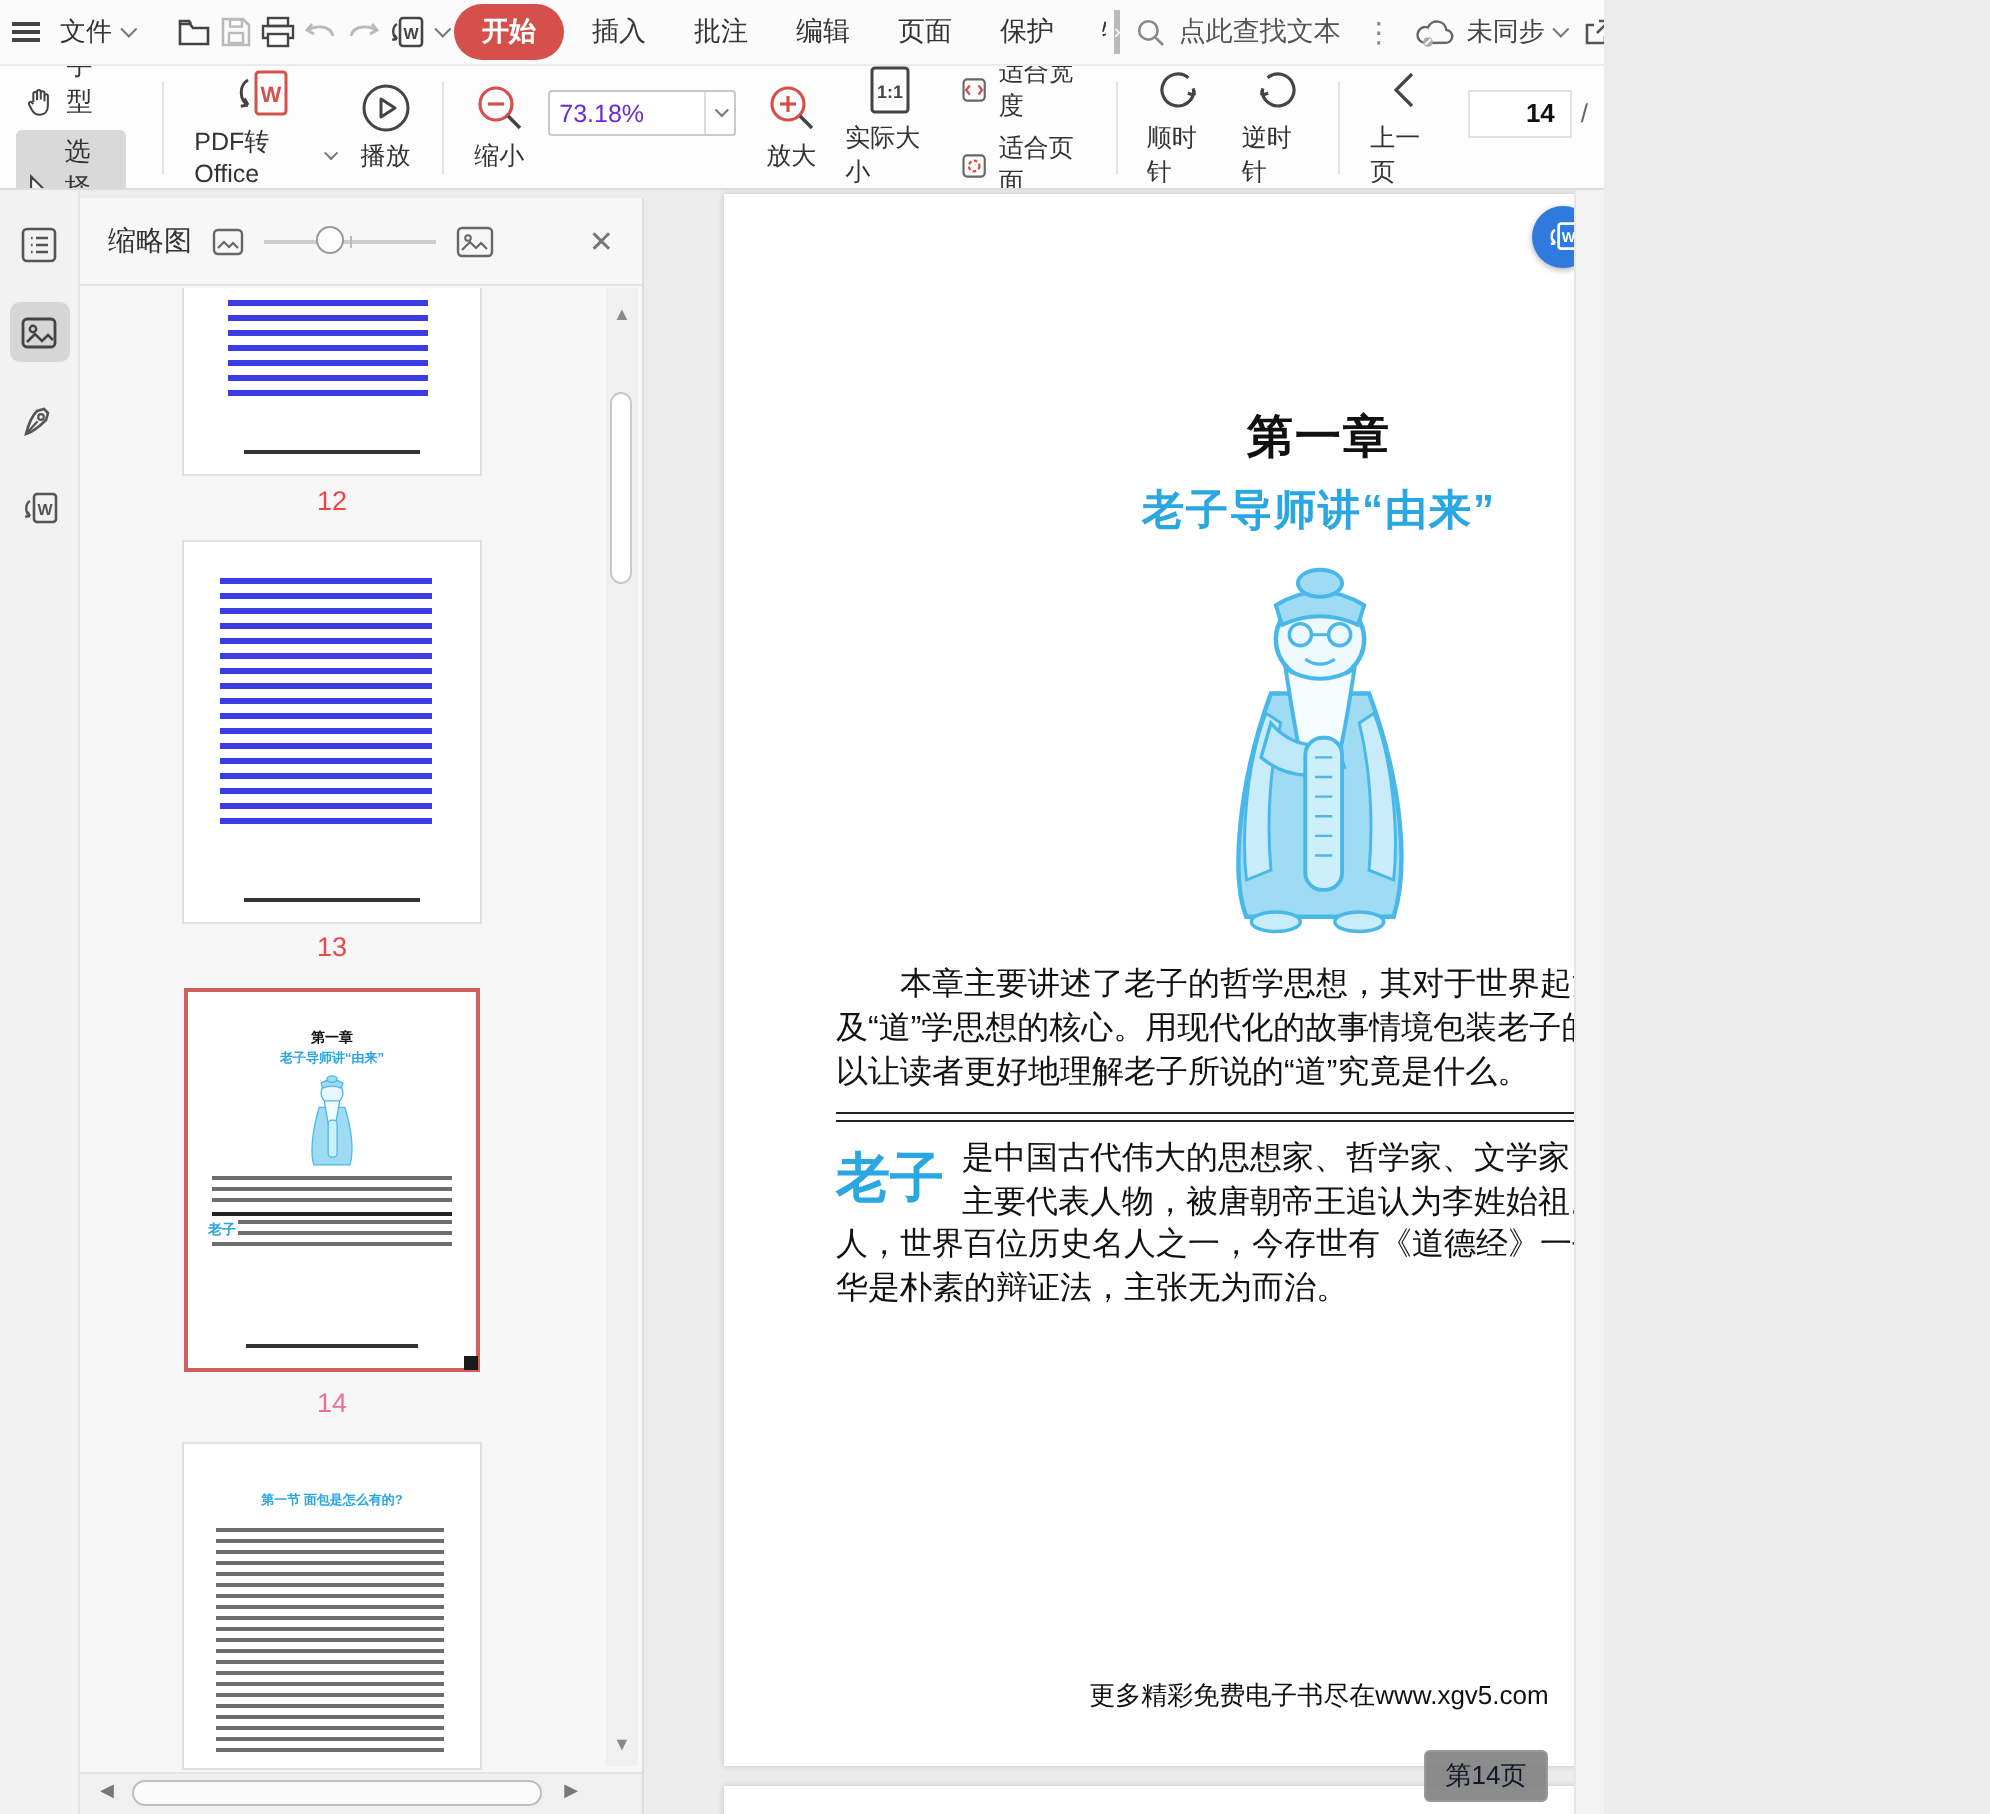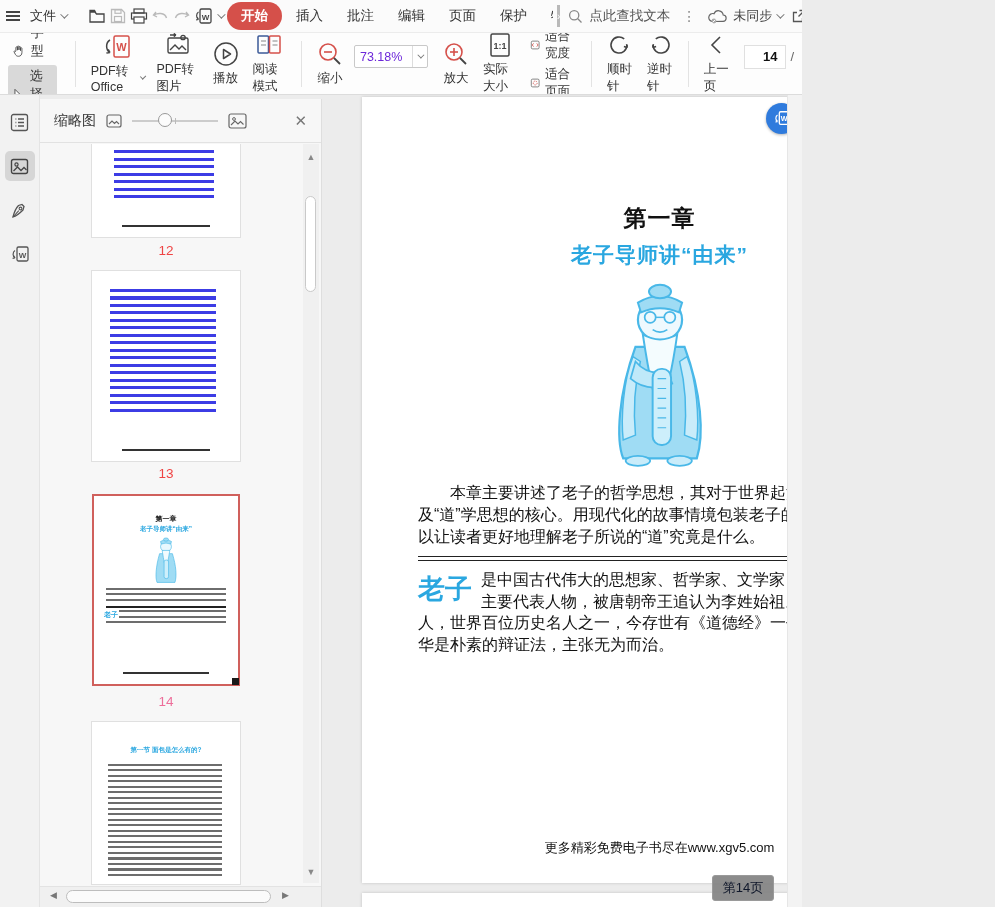--- a/index.html
+++ b/index.html
@@ -238,47 +238,26 @@
             <path d="M8 6 C3.5 8.5 3.5 16 8 18.5 M8 18.5 l-3.6 .6 M8 18.5 l-1.8-3.2" fill="none" stroke="#444" stroke-width="1.5"></path>
           </svg>
       </span>
       <span class="lbl">
           <span>PDF转Office</span>
           <span class="chev" style="transform:rotate(45deg) translateY(-3px); width:5px; height:5px;"></span>
         </span>
     </div>
     <div class="bigbtn">
       <span class="iconbox">
-        <svg class="ic" width="28" height="24" viewBox="0 0 28 24">
-            <rect x="4" y="5" width="20" height="15" rx="1.5" fill="none" stroke="#444" stroke-width="1.4"></rect>
-            <circle cx="19" cy="4.5" r="2.2" fill="none" stroke="#444" stroke-width="1.3"></circle>
-            <path d="M6 17 l5-5 4 4 3-3 4 4" fill="none" stroke="#444" stroke-width="1.4"></path>
-            <path d="M6 2 h6 M12 2 l-2.2-1.6 M12 2 l-2.2 1.6" stroke="#444" stroke-width="1.3" fill="none"></path>
-          </svg>
-      </span>
-      <span class="lbl">PDF转图片</span>
-    </div>
-    <div class="bigbtn">
-      <span class="iconbox">
         <svg class="ic" width="26" height="26" viewBox="0 0 26 26">
             <circle cx="13" cy="13" r="11" fill="none" stroke="#444" stroke-width="1.5"></circle>
             <path d="M10.5 8.5 L17.5 13 L10.5 17.5 Z" fill="none" stroke="#444" stroke-width="1.5" stroke-linejoin="round"></path>
           </svg>
       </span>
       <span class="lbl">播放</span>
-    </div>
-    <div class="bigbtn">
-      <span class="iconbox">
-        <svg class="ic" width="28" height="24" viewBox="0 0 28 24">
-            <rect x="3" y="3" width="10.5" height="17" rx="1" fill="none" stroke="#3b5998" stroke-width="1.5"></rect>
-            <rect x="14.5" y="3" width="10.5" height="17" rx="1" fill="none" stroke="#d5504a" stroke-width="1.5"></rect>
-            <path d="M6 8 h5 M6 12 h5 M17.5 8 h5 M17.5 12 h5" stroke="#888" stroke-width="1.2"></path>
-          </svg>
-      </span>
-      <span class="lbl">阅读模式</span>
     </div>
     <div class="rib-sep"></div>
 
     <div class="bigbtn">
       <span class="iconbox">
         <svg class="ic" width="26" height="26" viewBox="0 0 26 26">
             <circle cx="11" cy="11" r="8" fill="none" stroke="#d5504a" stroke-width="1.6"></circle>
             <line x1="7" y1="11" x2="15" y2="11" stroke="#d5504a" stroke-width="1.6"></line>
             <line x1="17" y1="17" x2="23" y2="23" stroke="#444" stroke-width="1.8"></line>
           </svg>

